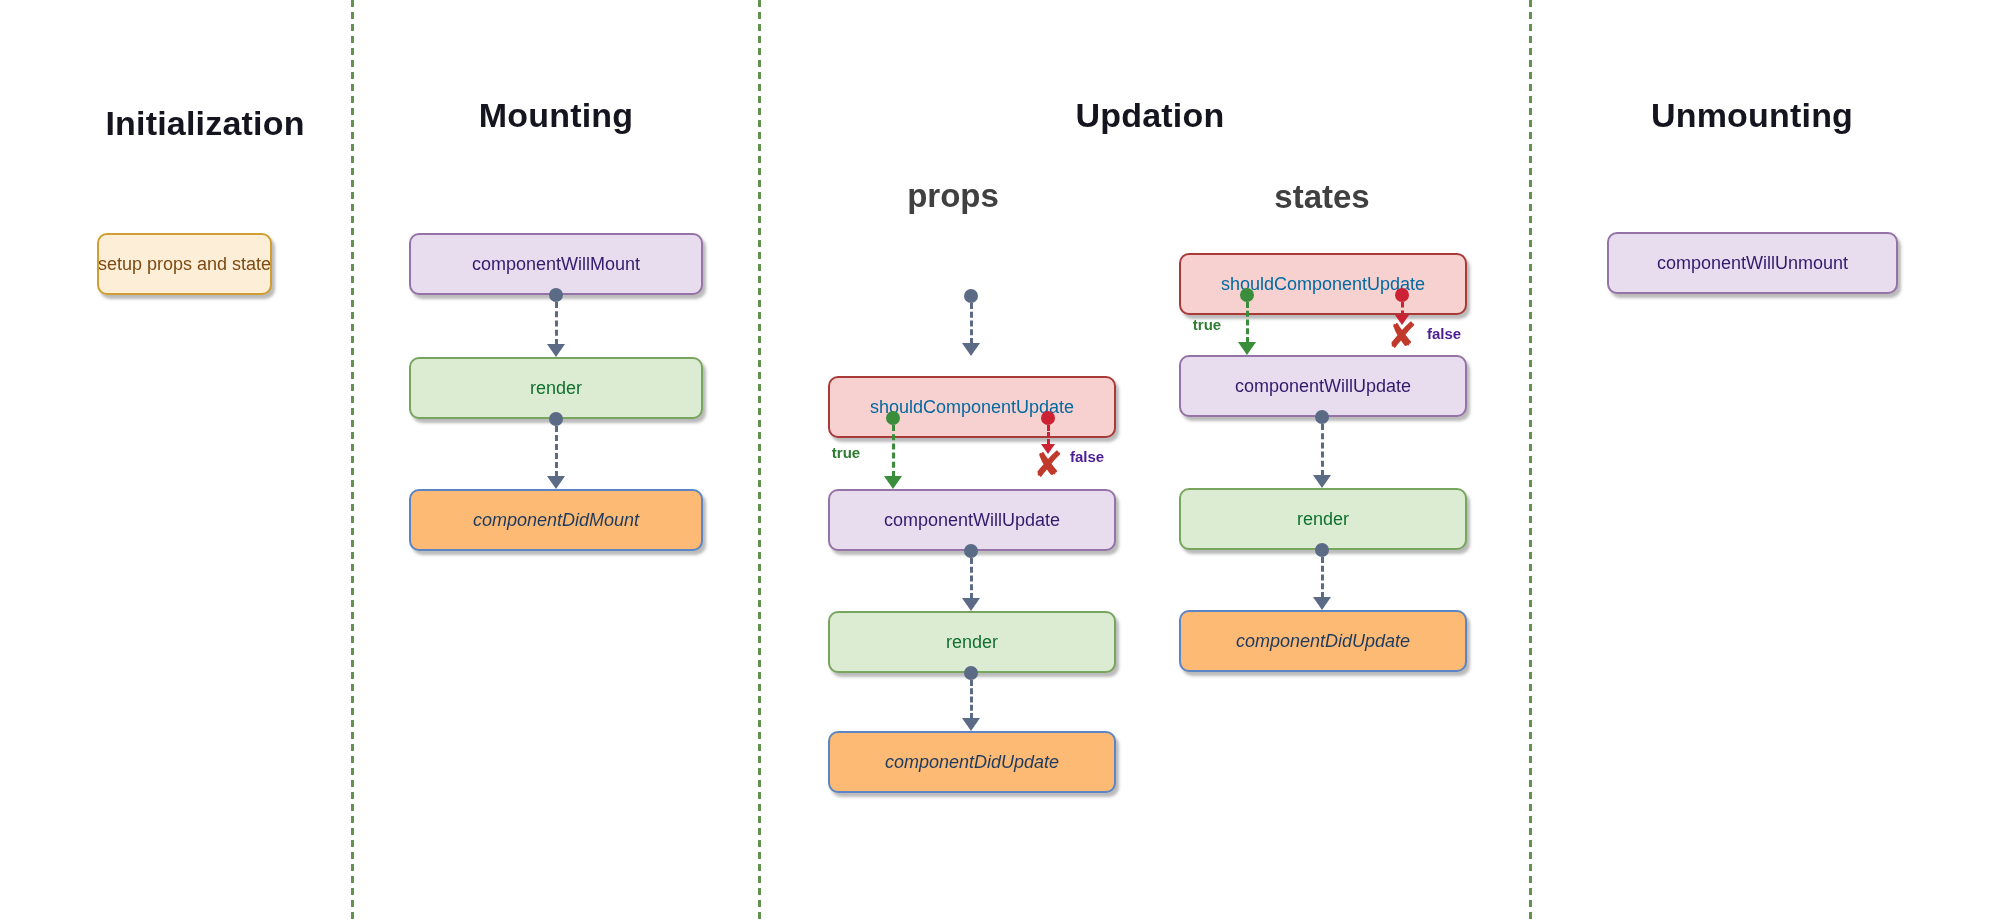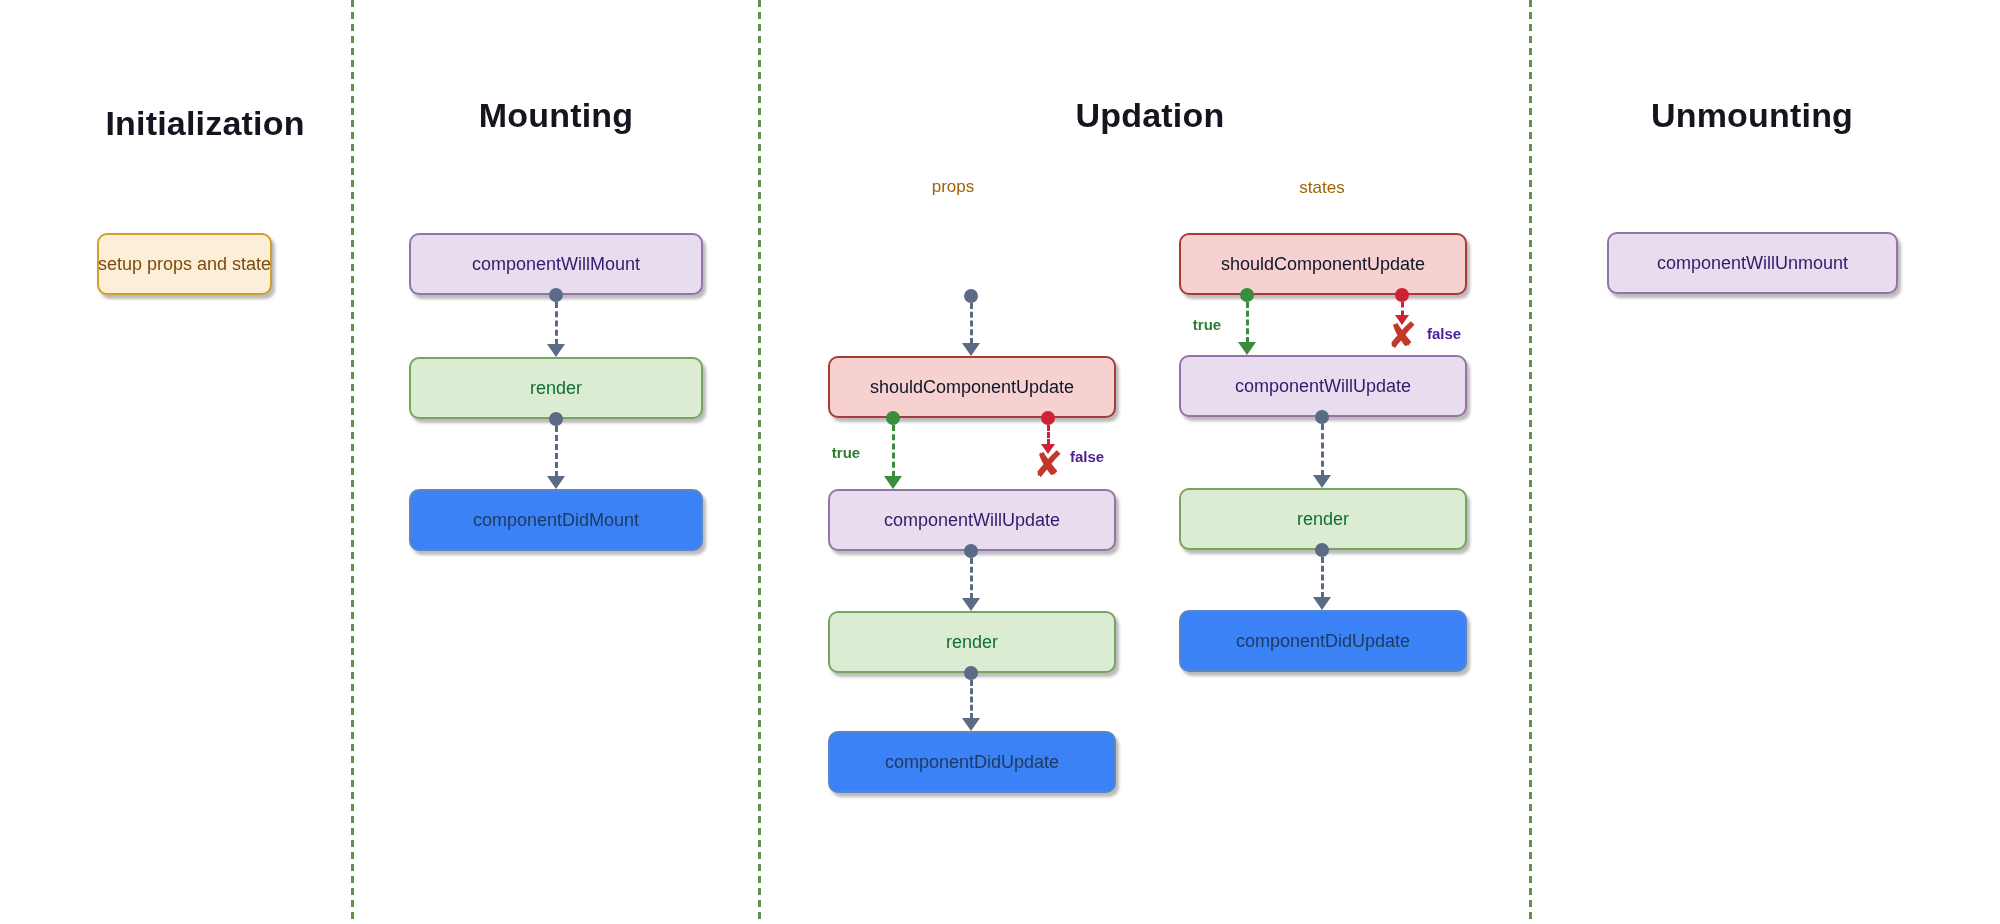--- a/index.html
+++ b/index.html
@@ -10,34 +10,34 @@
   .divider{
     position:absolute;top:0;bottom:0;width:3px;
     background:repeating-linear-gradient(to bottom,#61934e 0 7px,transparent 7px 12px);
   }
   .col-title{
     position:absolute;transform:translateX(-50%);white-space:nowrap;
     font-size:34px;font-weight:600;color:#15151f;letter-spacing:.2px;
   }
   .sub-title{
     position:absolute;transform:translateX(-50%);white-space:nowrap;
-    font-size:17px;font-weight:400;color:#a16207;
+    font-size:33px;font-weight:700;color:#404040;
   }
   .node{
     position:absolute;height:62px;box-sizing:border-box;border-radius:10px;
     border:2px solid #888;display:flex;align-items:center;justify-content:center;
     font-size:18px;font-weight:500;white-space:nowrap;
     box-shadow:3px 4px 3px rgba(120,120,120,0.5);
   }
   .node.orange{background:#fdeed8;border-color:#cf9f33;color:#7c4a12;}
   .node.purple{background:#e8dcef;border-color:#9673a6;color:#321b6b;text-align:center;}
   .node.green {background:#dcecd3;border-color:#78a55e;color:#10702f;}
-  .node.blue  {background:#3b82f6;border-color:#5b85c4;color:#1e3a5f;}
+  .node.blue  {background:#fdba74;border-color:#5b85c4;color:#1e3a5f;font-style:italic;}
   .node.cyan  {background:#aee3f2;border-color:#26a4bd;color:#41607f;}
-  .node.red   {background:#f6d1cf;border-color:#a83b38;color:#0f172a;}
+  .node.red   {background:#f6d1cf;border-color:#a83b38;color:#0369a1;margin-top:20px;}
 
   .arr{
     position:absolute;width:20px;transform:translateX(-50%);
     display:flex;flex-direction:column;align-items:center;
   }
   .arr .dot{flex:none;width:14px;height:14px;border-radius:50%;background:#5b6b85;margin-top:-7px;}
   .arr .line{flex:1;width:0;border-left:3px dashed #5b6b85;}
   .arr .head{flex:none;width:0;height:0;border-left:9px solid transparent;border-right:9px solid transparent;border-top:13px solid #5b6b85;margin-top:-1px;}
   .arr.green .dot{background:#3a8d3a;}
   .arr.green .line{border-left-color:#3a8d3a;}

